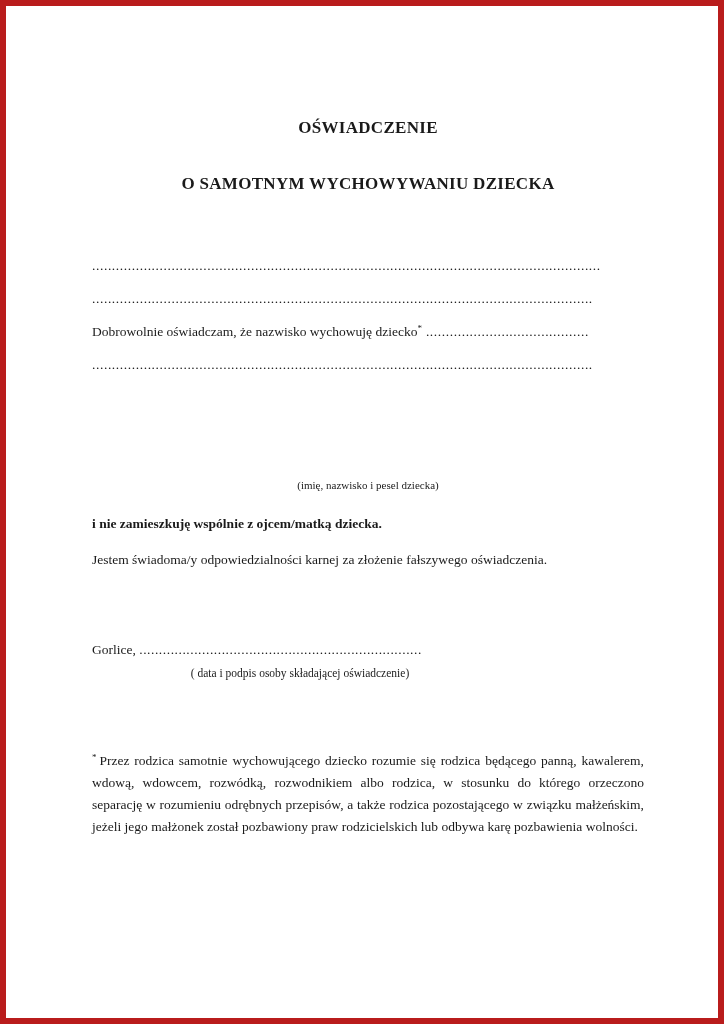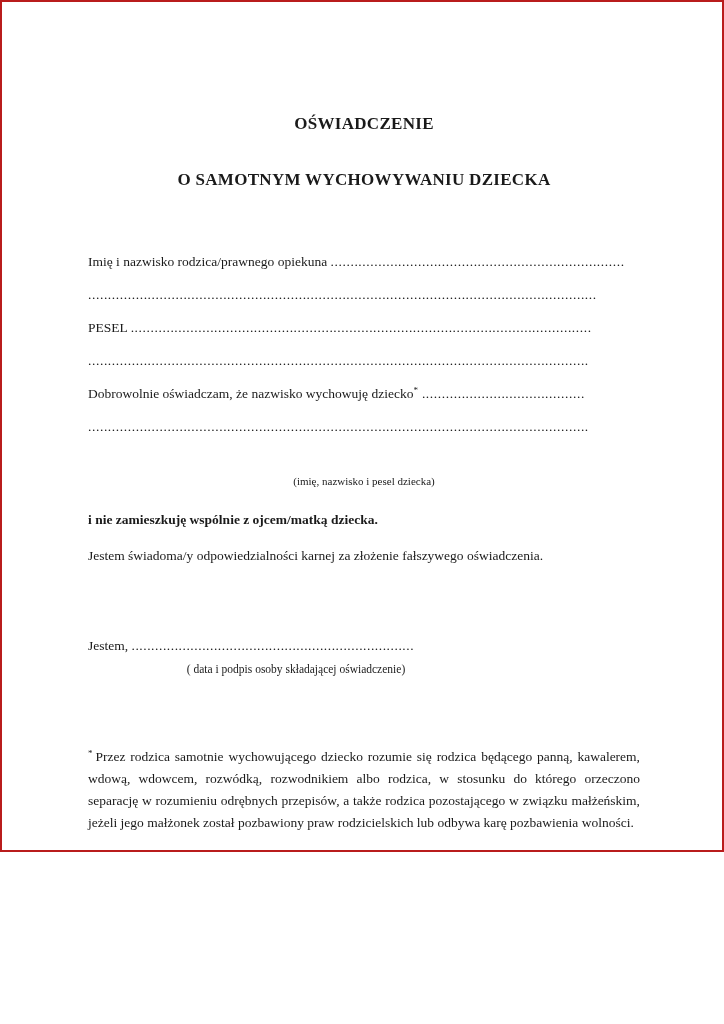--- a/index.html
+++ b/index.html
@@ -7,24 +7,24 @@
     padding: 0;
     background: #ffffff;
   }
   body {
     font-family: "Liberation Serif", "DejaVu Serif", serif;
     color: #1a1a1a;
   }
   #page {
     position: relative;
     width: 724px;
-    height: 852px;
+    height: 1024px;
     background: #ffffff;
     box-sizing: border-box;
-    border: 2px solid #b91c1c;
+    border: 6px solid #b91c1c;
     overflow: hidden;
   }
   .doc-body {
     position: absolute;
     left: 0;
     top: 0;
     width: 724px;
     height: 1024px;
   }
 
@@ -153,31 +153,25 @@
 <div id="page">
   <div class="doc-body">
 
     <div class="title-block">
       <div class="title-main">OŚWIADCZENIE</div>
       <div class="title-sub">O SAMOTNYM WYCHOWYWANIU DZIECKA</div>
     </div>
 
     <div class="form-area">
 
-      <div class="form-line">
-        <span class="lbl">Imię i nazwisko rodzica/prawnego opiekuna </span><span class="dots">..........................................................................</span>
-      </div>
 
       <div class="line-dots-only">
         <span>................................................................................................................................</span>
       </div>
 
-      <div class="form-line">
-        <span class="lbl">PESEL </span><span class="dots">....................................................................................................................</span>
-      </div>
 
 
       <div class="line-dots-only">
         <span>..............................................................................................................................</span>
       </div>
 
       <div class="form-line">
         <span class="lbl">Dobrowolnie oświadczam, że nazwisko wychowuję dziecko</span><span class="star-sup">*</span><span class="dots"> .........................................</span>
       </div>
 
@@ -186,21 +180,21 @@
       </div>
 
     </div>
 
     <div class="child-caption">(imię, nazwisko i pesel dziecka)</div>
 
     <div class="stmt" id="stmt-1">i nie zamieszkuję wspólnie z ojcem/matką dziecka.</div>
     <div class="stmt" id="stmt-2">Jestem świadoma/y odpowiedzialności karnej za złożenie fałszywego oświadczenia.</div>
 
     <div class="sig-line">
-      <span>Jestem, </span><span class="sig-dots">........................................................................</span>
+      <span>Gorlice, </span><span class="sig-dots">........................................................................</span>
     </div>
     <div class="sig-caption">( data i podpis osoby składającej oświadczenie)</div>
 
     <div class="footnote">
       <span class="fn-star">*</span><span>Przez rodzica samotnie wychowującego dziecko rozumie się rodzica będącego panną, kawalerem, wdową, wdowcem, rozwódką, rozwodnikiem albo rodzica, w stosunku do którego orzeczono separację w rozumieniu odrębnych przepisów, a także rodzica pozostającego w związku małżeńskim, jeżeli jego małżonek został pozbawiony praw rodzicielskich lub odbywa karę pozbawienia wolności.</span>
     </div>
 
   </div>
 </div>
 

